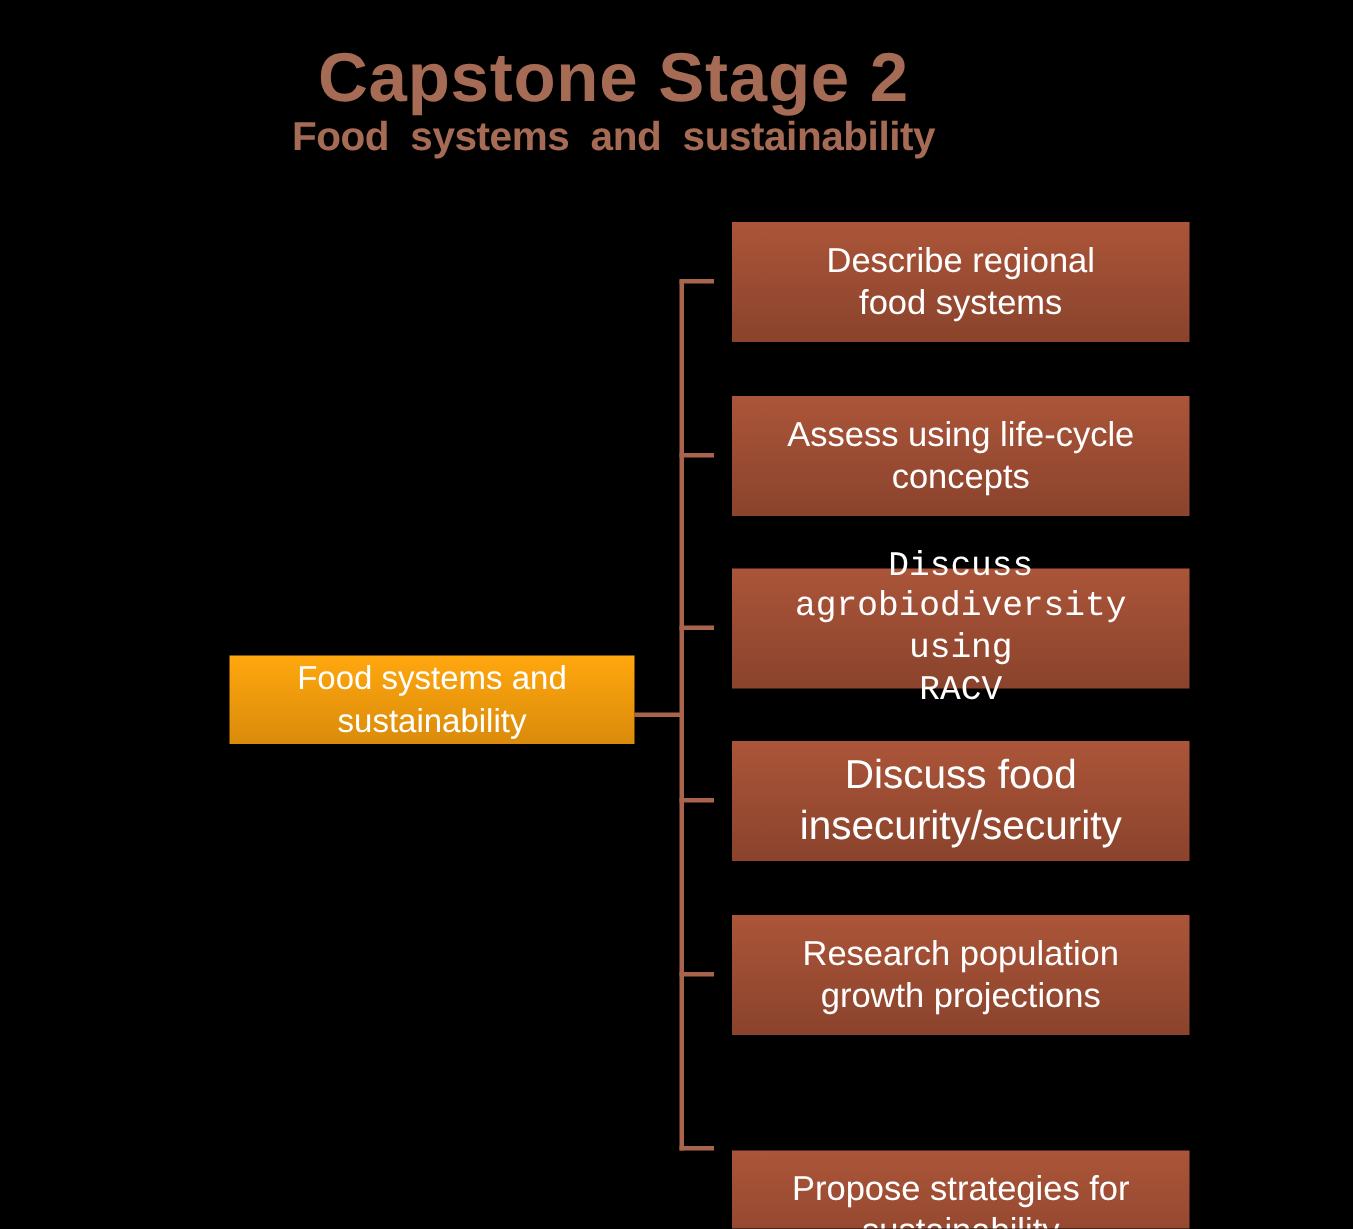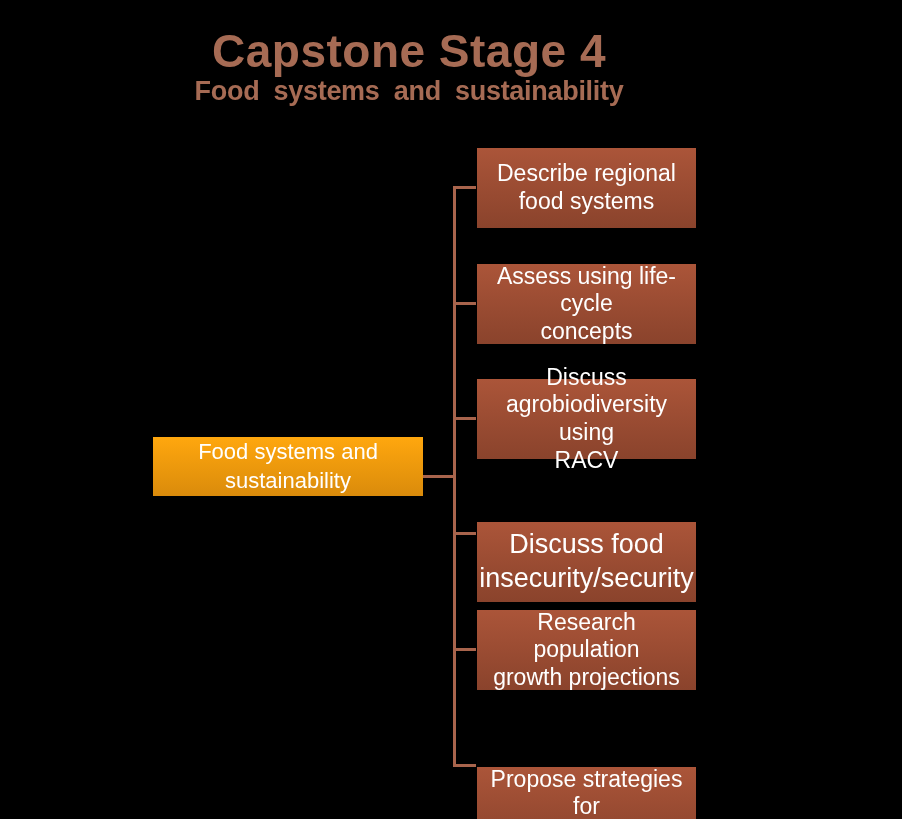--- a/index.html
+++ b/index.html
@@ -52,22 +52,22 @@
     top: 437px;
     width: 270px;
     height: 59px;
     font-size: 22px;
     line-height: 1.28;
     background: linear-gradient(to bottom,
       var(--root-gradient-top, #FFA70E),
       var(--root-gradient-bottom, #DA8B0B));
   }
   .child-node {
-    left: 477px;
-    width: 219px;
+    left: 488px;
+    width: 305px;
     height: 80px;
     font-size: 23px;
     line-height: 1.2;
     padding: 0 8px;
     box-sizing: border-box;
     background: linear-gradient(to bottom,
       var(--node-gradient-top, #AB5539),
       var(--node-gradient-bottom, #8A432C));
   }
   .child-node.large {
@@ -80,40 +80,40 @@
     position: absolute;
     background: var(--connector, #A8644C);
   }
   .conn-root  { left: 423px; top: 475px; width: 33px; height: 3px; }
   .conn-trunk { left: 453px; top: 187px; width: 3px;  height: 580px; }
   .conn-stub  { left: 453px; width: 23px; height: 3px; }
 </style>
 </head>
 <body>
 
-<div class="slide-title">Capstone Stage 4</div>
+<div class="slide-title">Capstone Stage 2</div>
 <div class="slide-subtitle">Food systems and sustainability</div>
 
 <div class="conn conn-root"></div>
 <div class="conn conn-trunk"></div>
 <div class="conn conn-stub" style="top:186px;"></div>
 <div class="conn conn-stub" style="top:302px;"></div>
 <div class="conn conn-stub" style="top:417px;"></div>
 <div class="conn conn-stub" style="top:532px;"></div>
 <div class="conn conn-stub" style="top:648px;"></div>
 <div class="conn conn-stub" style="top:764px;"></div>
 
 <div class="node root-node">Food systems and
 sustainability</div>
 
 <div class="node child-node" style="top:148px;">Describe regional
 food systems</div>
 <div class="node child-node" style="top:264px;">Assess using life-cycle
 concepts</div>
-<div class="node child-node" style="top:379px;">Discuss
+<div class="node child-node" style="top:379px;font-family:Liberation Mono, monospace;">Discuss
 agrobiodiversity using
 RACV</div>
-<div class="node child-node large" style="top:494px;margin-top:28px;">Discuss food
+<div class="node child-node large" style="top:494px;">Discuss food
 insecurity/security</div>
 <div class="node child-node" style="top:610px;">Research population
 growth projections</div>
 <div class="node child-node" style="top:726px;margin-top:41px;">Propose strategies for
 sustainability</div>
 
 </body></html>

